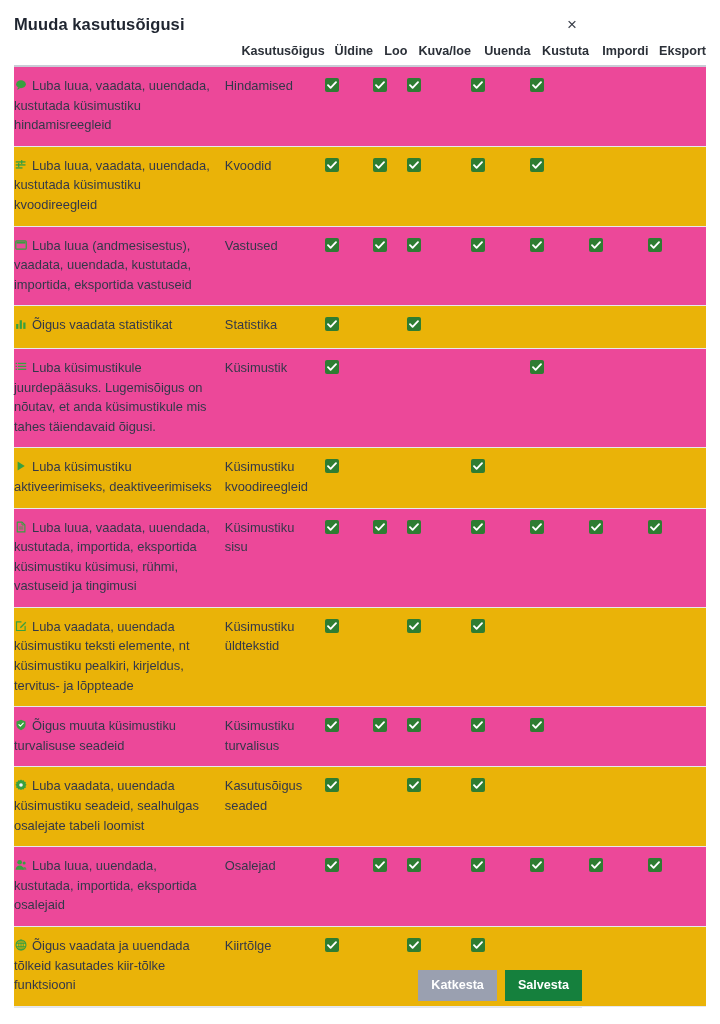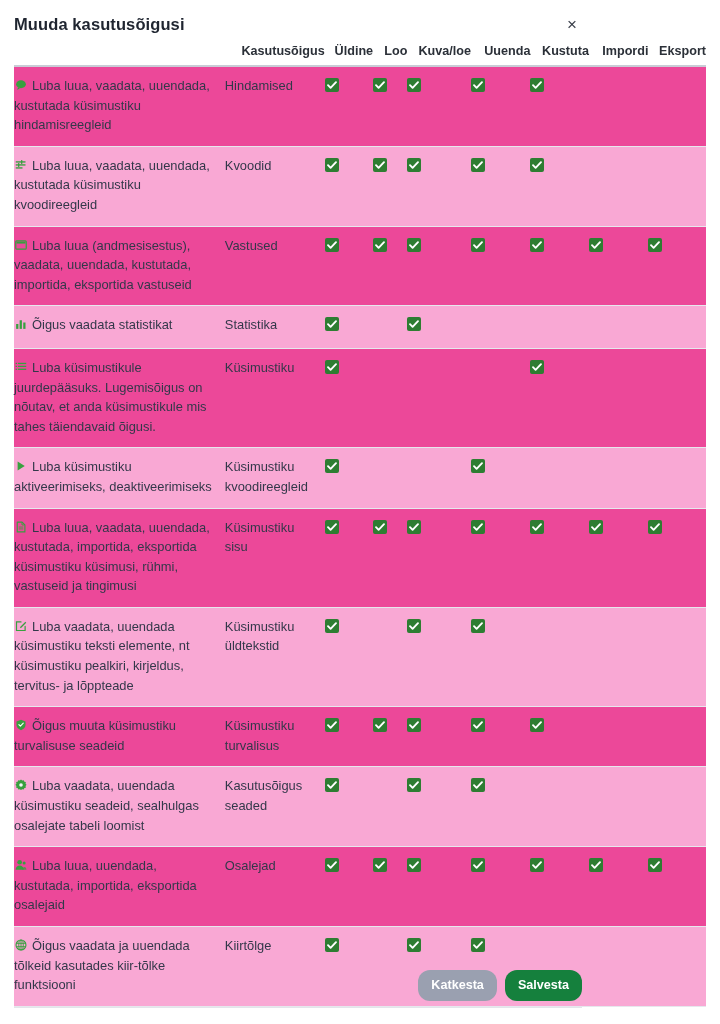--- a/index.html
+++ b/index.html
@@ -58,21 +58,21 @@
   thead th.c-chk   { width: 48px;  }
   thead th.c-chk.w-loo   { width: 34px; }
   thead th.c-chk.w-kuva  { width: 63px; }
   thead th.c-chk.w-uuen  { width: 59px; }
   thead th.c-chk.w-kust  { width: 58px; }
   thead th.c-chk.w-imp   { width: 59px; }
   thead th.c-chk.w-eks   { width: 57px; }
 
   tbody tr { border-bottom: 1px solid #e6e8ed; }
   tbody tr.alt { background: #ec4899; }
-  tbody tr.plain { background: #f9a8d4; }
+  tbody tr.plain { background: #eab308; }
   tbody td {
     padding: 9px 8px 11px 0;
     vertical-align: top;
     font-size: 12.9px;
     line-height: 19.6px;
     color: #33384a;
   }
   td.desc { padding-left: 0; padding-right: 12px; }
   td.name { color: #33384a; padding-right: 8px; }
   td.chk  { padding-top: 11px; }
@@ -111,21 +111,21 @@
     justify-content: flex-end;
     padding: 0 14px 14px 0;
     gap: 8px;
   }
   .btn {
     font-family: "Liberation Sans", sans-serif;
     font-size: 12.6px;
     font-weight: 700;
     color: #ffffff;
     border: none;
-    border-radius: 12px;
+    border-radius: 0;
     padding: 8px 13px;
     cursor: pointer;
     line-height: 15px;
   }
   .btn-cancel { background: #9aa0b0; }
   .btn-save   { background: #15803d; }
 </style>
 </head>
 <body>
 
@@ -252,21 +252,21 @@
           </tr>
           <tr class="alt">
             <td class="desc"><span class="row-icon"><svg viewBox="0 0 16 16">
                   <rect x="0.8" y="2.4" width="2" height="1.7" fill="#38a03f"></rect>
                   <rect x="4" y="2.4" width="11" height="1.7" fill="#38a03f"></rect>
                   <rect x="0.8" y="6.3" width="2" height="1.7" fill="#38a03f"></rect>
                   <rect x="4" y="6.3" width="11" height="1.7" fill="#38a03f"></rect>
                   <rect x="0.8" y="10.2" width="2" height="1.7" fill="#38a03f"></rect>
                   <rect x="4" y="10.2" width="11" height="1.7" fill="#38a03f"></rect>
                 </svg></span><span class="desc-text">Luba küsimustikule juurdepääsuks. Lugemisõigus on nõutav, et anda küsimustikule mis tahes täiendavaid õigusi.</span></td>
-            <td class="name">Küsimustiku</td>
+            <td class="name">Küsimustik</td>
             <td class="chk w-gen"><span class="cbox"><svg viewBox="0 0 12 12">
                   <path d="M2 6.2 L4.6 8.8 L10 3.2" fill="none" stroke="#ffffff" stroke-width="1.9" stroke-linecap="round" stroke-linejoin="round"></path>
                 </svg></span></td>
             <td class="chk w-loo"><span class="cbox off"></span></td>
             <td class="chk w-kuva"><span class="cbox off"></span></td>
             <td class="chk w-uuen"><span class="cbox off"></span></td>
             <td class="chk w-kust"><span class="cbox"><svg viewBox="0 0 12 12">
                   <path d="M2 6.2 L4.6 8.8 L10 3.2" fill="none" stroke="#ffffff" stroke-width="1.9" stroke-linecap="round" stroke-linejoin="round"></path>
                 </svg></span></td>
             <td class="chk w-imp"><span class="cbox off"></span></td>

